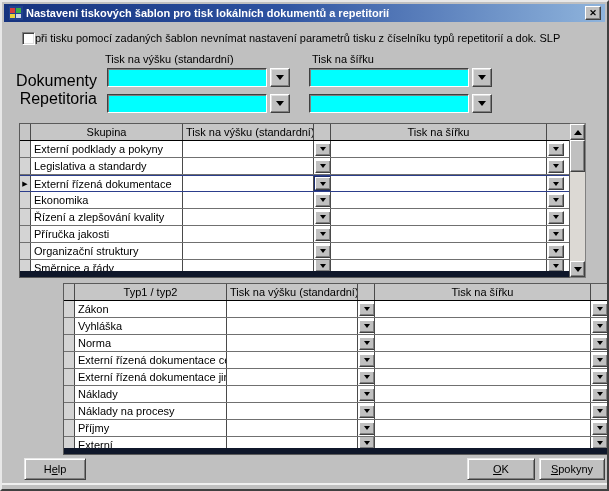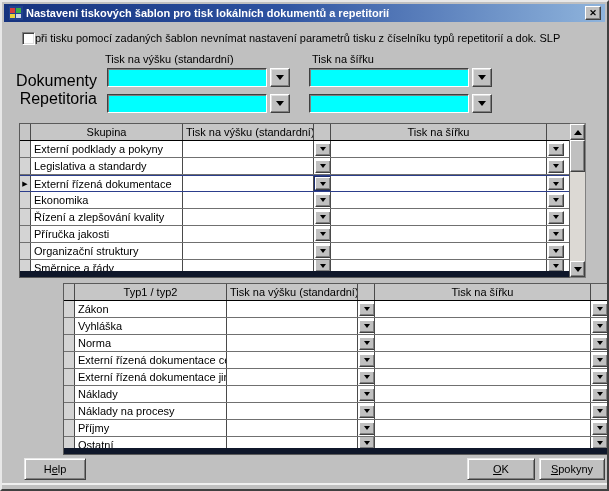--- a/index.html
+++ b/index.html
@@ -463,21 +463,21 @@
           <span class="gcell c-land"></span>
           <span class="gcell c-lbtn">
             <span class="dd-btn">
               <span class="tri"></span>
             </span>
           </span>
         </div>
 
         <div class="grid-row">
           <span class="gcell c-ind row-marker"></span>
-          <span class="gcell c-name">Ostatní</span>
+          <span class="gcell c-name">Externí</span>
           <span class="gcell c-port"></span>
           <span class="gcell c-pbtn">
             <span class="dd-btn">
               <span class="tri"></span>
             </span>
           </span>
           <span class="gcell c-land"></span>
           <span class="gcell c-lbtn">
             <span class="dd-btn">
               <span class="tri"></span>

